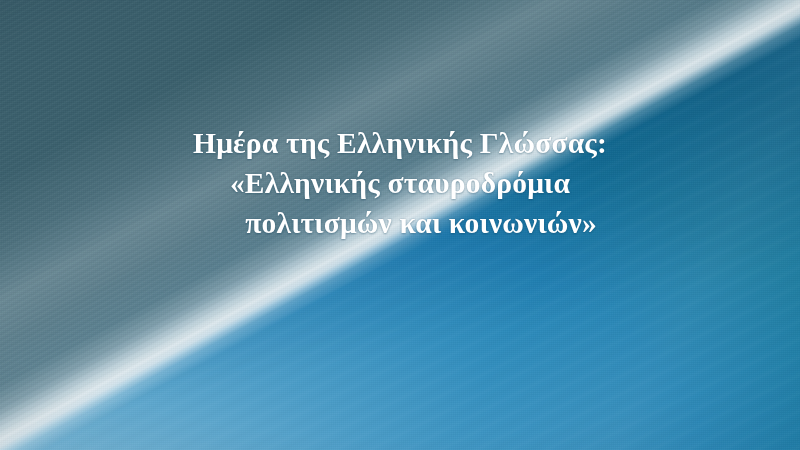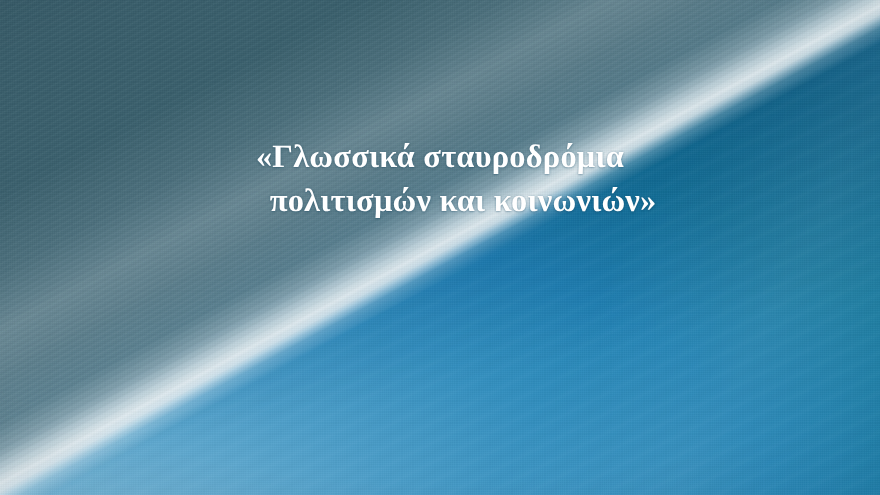--- a/index.html
+++ b/index.html
@@ -173,17 +173,18 @@
   <div class="bg-layer" id="bg-sheen"></div>
   <div class="bg-layer" id="bg-brush"></div>
   <div class="bg-layer" id="fold-shadow"></div>
   <div class="bg-layer" id="fold-crest"></div>
   <div class="bg-layer" id="fold-echo"></div>
   <div class="bg-layer" id="fold-striations"></div>
   <div class="bg-layer" id="bg-weave"></div>
   <div class="bg-layer" id="bg-vignette"></div>
 
   <div id="title-block">
-    <span class="title-line" id="title-line-2">«Γλωσσικά σταυροδρόμια</span>
+    <span class="title-line" id="title-line-1">Ημέρα της Ελληνικής Γλώσσας:</span>
+    <span class="title-line" id="title-line-2">«Ελληνικής σταυροδρόμια</span>
     <span class="title-line" id="title-line-3">πολιτισμών και κοινωνιών»</span>
   </div>
 
 </div>
 
 </body></html>

